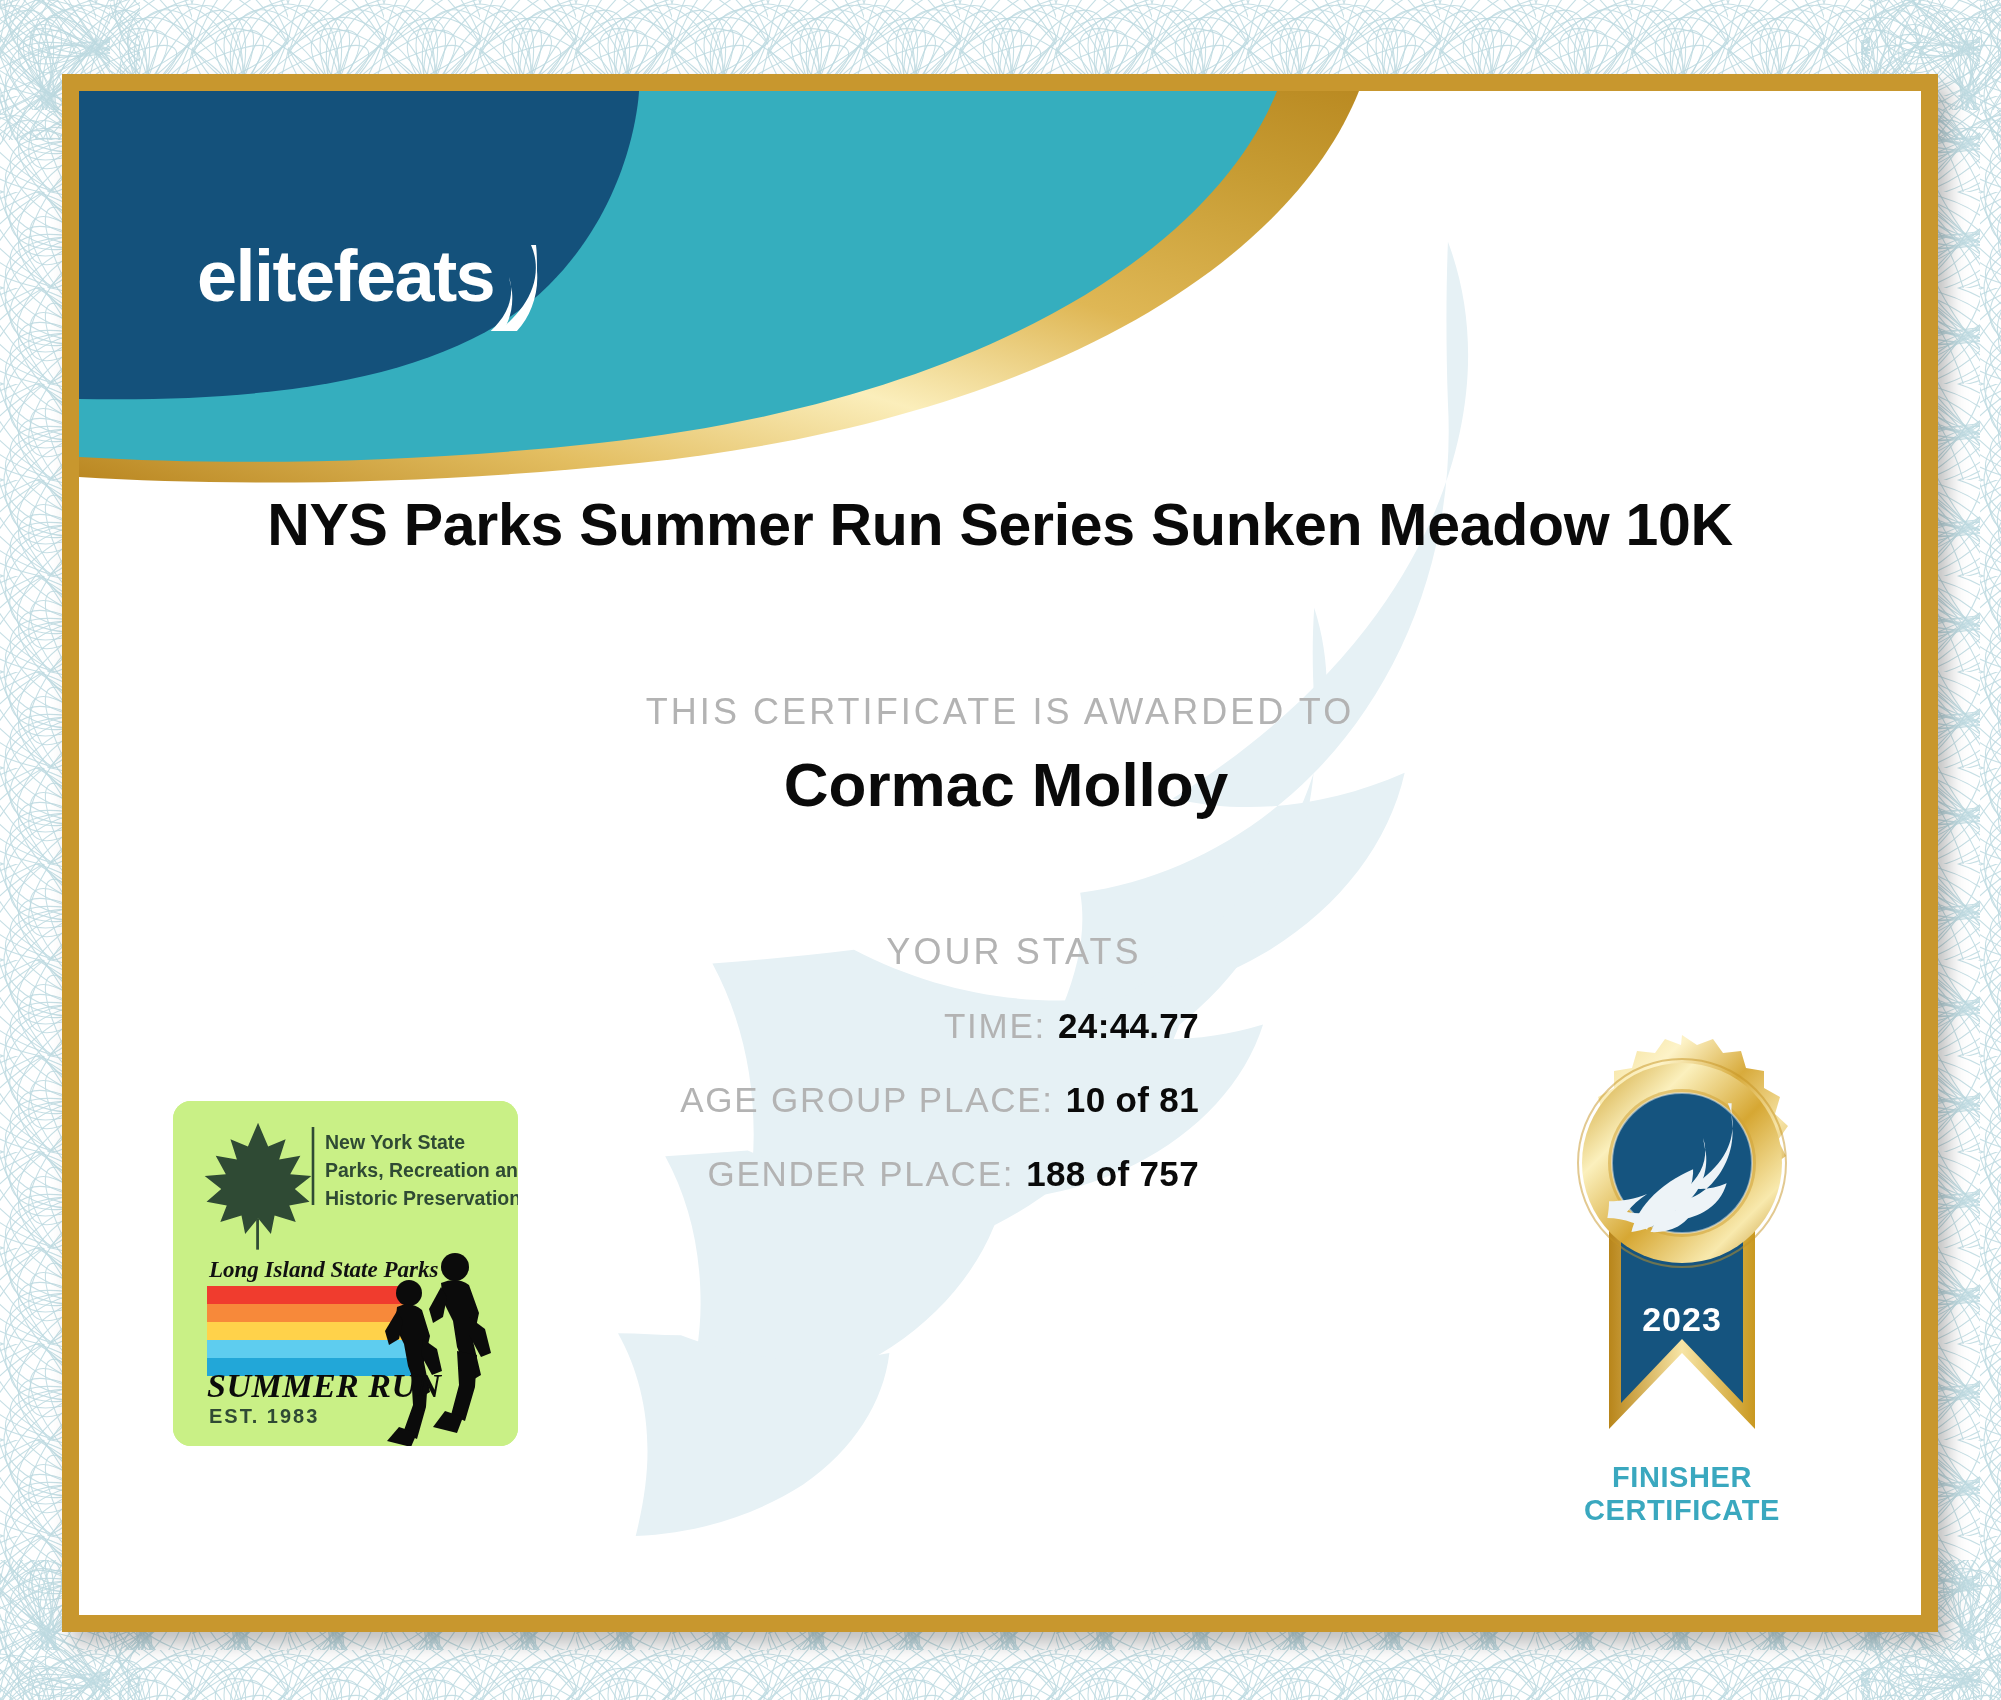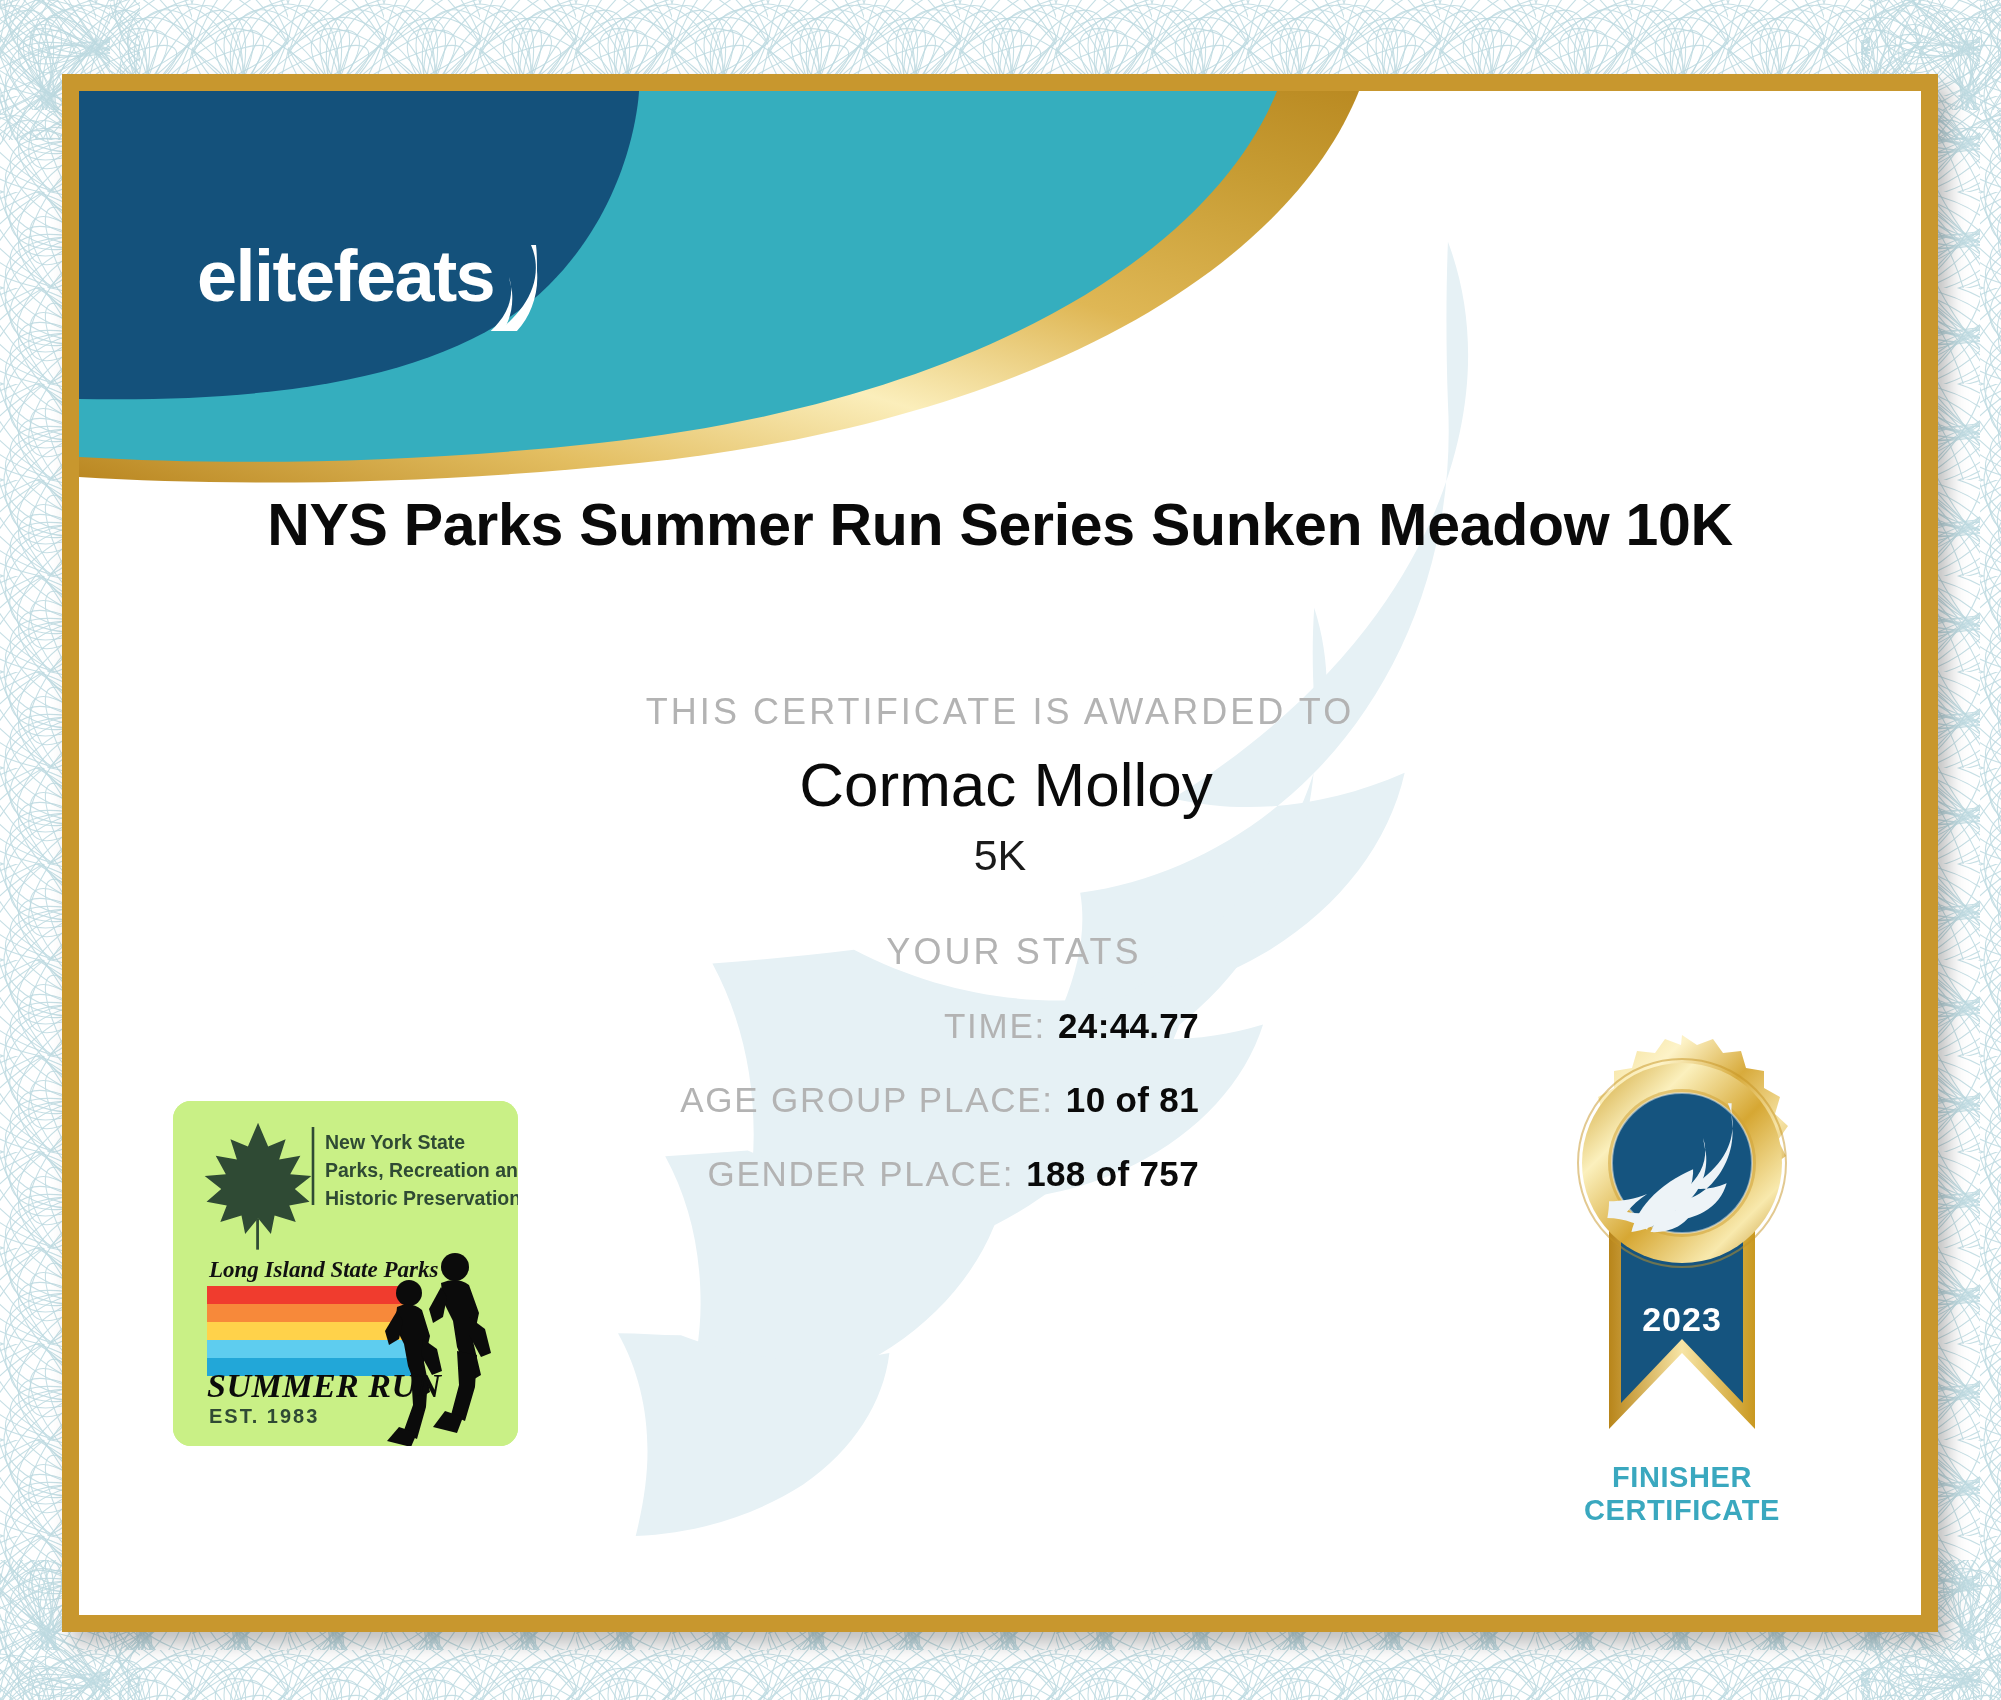--- a/index.html
+++ b/index.html
@@ -103,21 +103,21 @@
     left: 0; right: 0;
     font-size: 36px;
   }
 
   #recipient-name {
     position: absolute;
     top: 658px;
     left: 0; right: 0;
     text-align: center;
     font-size: 62px;
-    font-weight: 400;
+    font-weight: 700;
     color: #0a0a0a;
     padding-left: 12px;
   }
 
   #distance {
     position: absolute;
     top: 740px;
     left: 0; right: 0;
     text-align: center;
     font-size: 43px;
@@ -283,21 +283,20 @@
 
       <div class="content">
 
 
         <div id="event-title">NYS Parks Summer Run Series Sunken Meadow 10K</div>
 
         <div id="awarded-label" class="label-muted">THIS CERTIFICATE IS AWARDED TO</div>
 
         <div id="recipient-name">Cormac Molloy</div>
 
-        <div id="distance">5K</div>
 
         <div id="stats-label" class="label-muted">YOUR STATS</div>
 
         <div id="stats-list">
           <div class="stat-row">
             <span class="stat-key">TIME:</span>
             <span class="stat-val">24:44.77</span>
           </div>
           <div class="stat-row">
             <span class="stat-key">AGE GROUP PLACE:</span>

